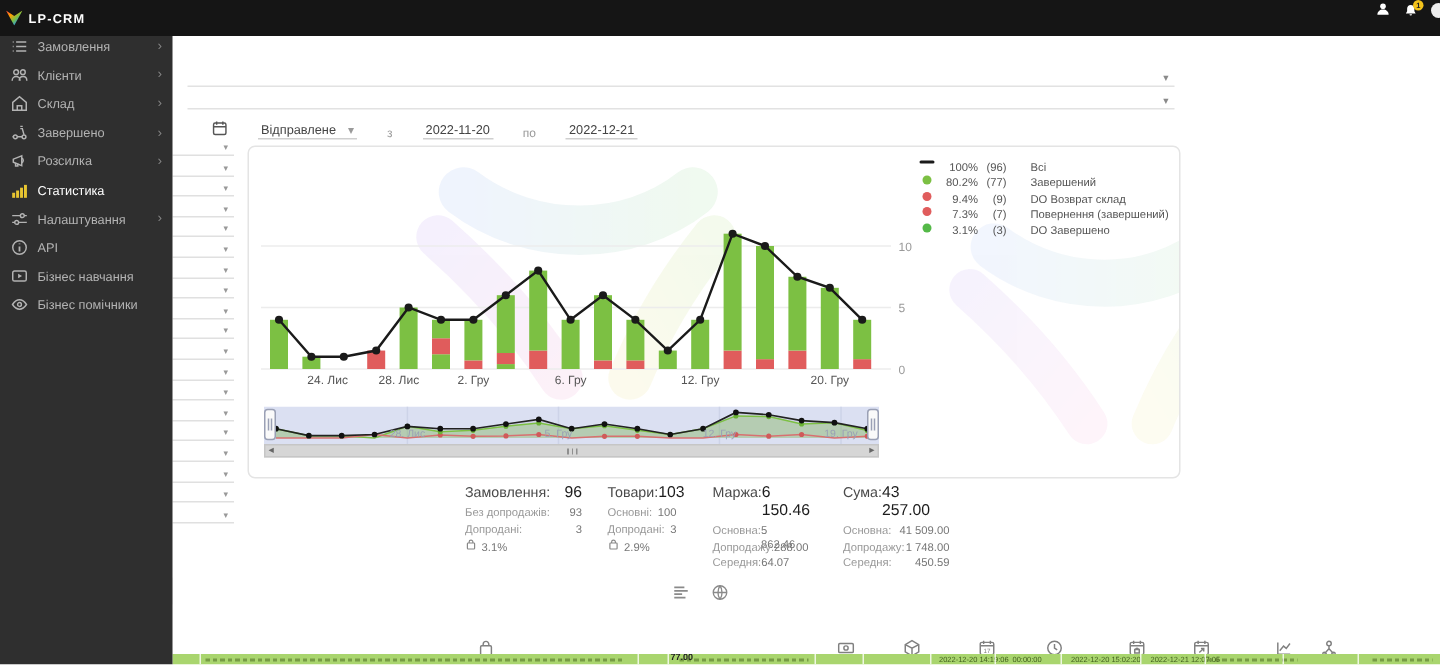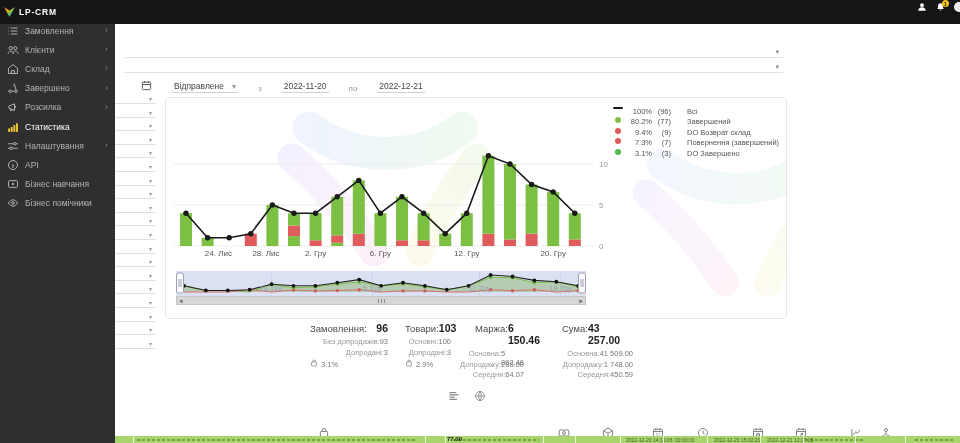--- a/index.html
+++ b/index.html
@@ -46,22 +46,22 @@
   .leg-lab{margin-left:16px;white-space:nowrap}
   .scrollbar{position:absolute;left:10px;top:198px;width:410px;height:9px;background:#d6d6d6;border:1px solid #c6c6c6;box-sizing:border-box}
   .scrollbar .arr{position:absolute;top:-1px;font-size:7px;color:#666;line-height:9px}
   .scrollbar .arr.l{left:2px}.scrollbar .arr.r{right:2px}
   .scrollbar .grip{position:absolute;left:50%;top:2px;width:7px;height:4px;margin-left:-3px;
        background:repeating-linear-gradient(90deg,#8f8f8f 0 1px,transparent 1px 3px)}
   
   .scol{position:absolute;top:308px}
   .st{display:flex;justify-content:space-between;align-items:baseline;margin-bottom:3px}
   .stl{font-size:9.5px;color:#4a4a4a}
-  .stv{font-size:10.5px;font-weight:bold;color:#1c1c1c}
-  .sr{display:flex;justify-content:flex-end;font-size:7.5px;color:#999;height:10.5px}
+  .stv{font-size:10.5px;font-weight:normal;color:#1c1c1c}
+  .sr{display:flex;justify-content:space-between;font-size:7.5px;color:#999;height:10.5px}
   .sr span:last-child{color:#777}
   .su{display:flex;align-items:center;gap:3px;font-size:7.5px;color:#777;margin-top:1px}
   .mini-icons{position:absolute;left:333px;top:374px;display:flex;gap:14px;color:#8a8a8a}
   
   #bt-icons{position:absolute;left:0;top:411px;width:845px;height:13px;color:#808080}
   #bt-icons .bti{position:absolute;top:0;cursor:pointer}
   .grow{position:absolute;left:0;top:422px;width:845px;height:7px;background:#a9d56e;overflow:hidden;cursor:pointer}
   .grow .sep{position:absolute;top:0;width:1px;height:7px;background:#fff;opacity:.8}
   .grow .cell{position:absolute;top:1px;font-size:5px;color:#3f5c1c;white-space:nowrap}
   .grow .amt{position:absolute;top:0;font-size:6px;font-weight:bold;color:#222}

